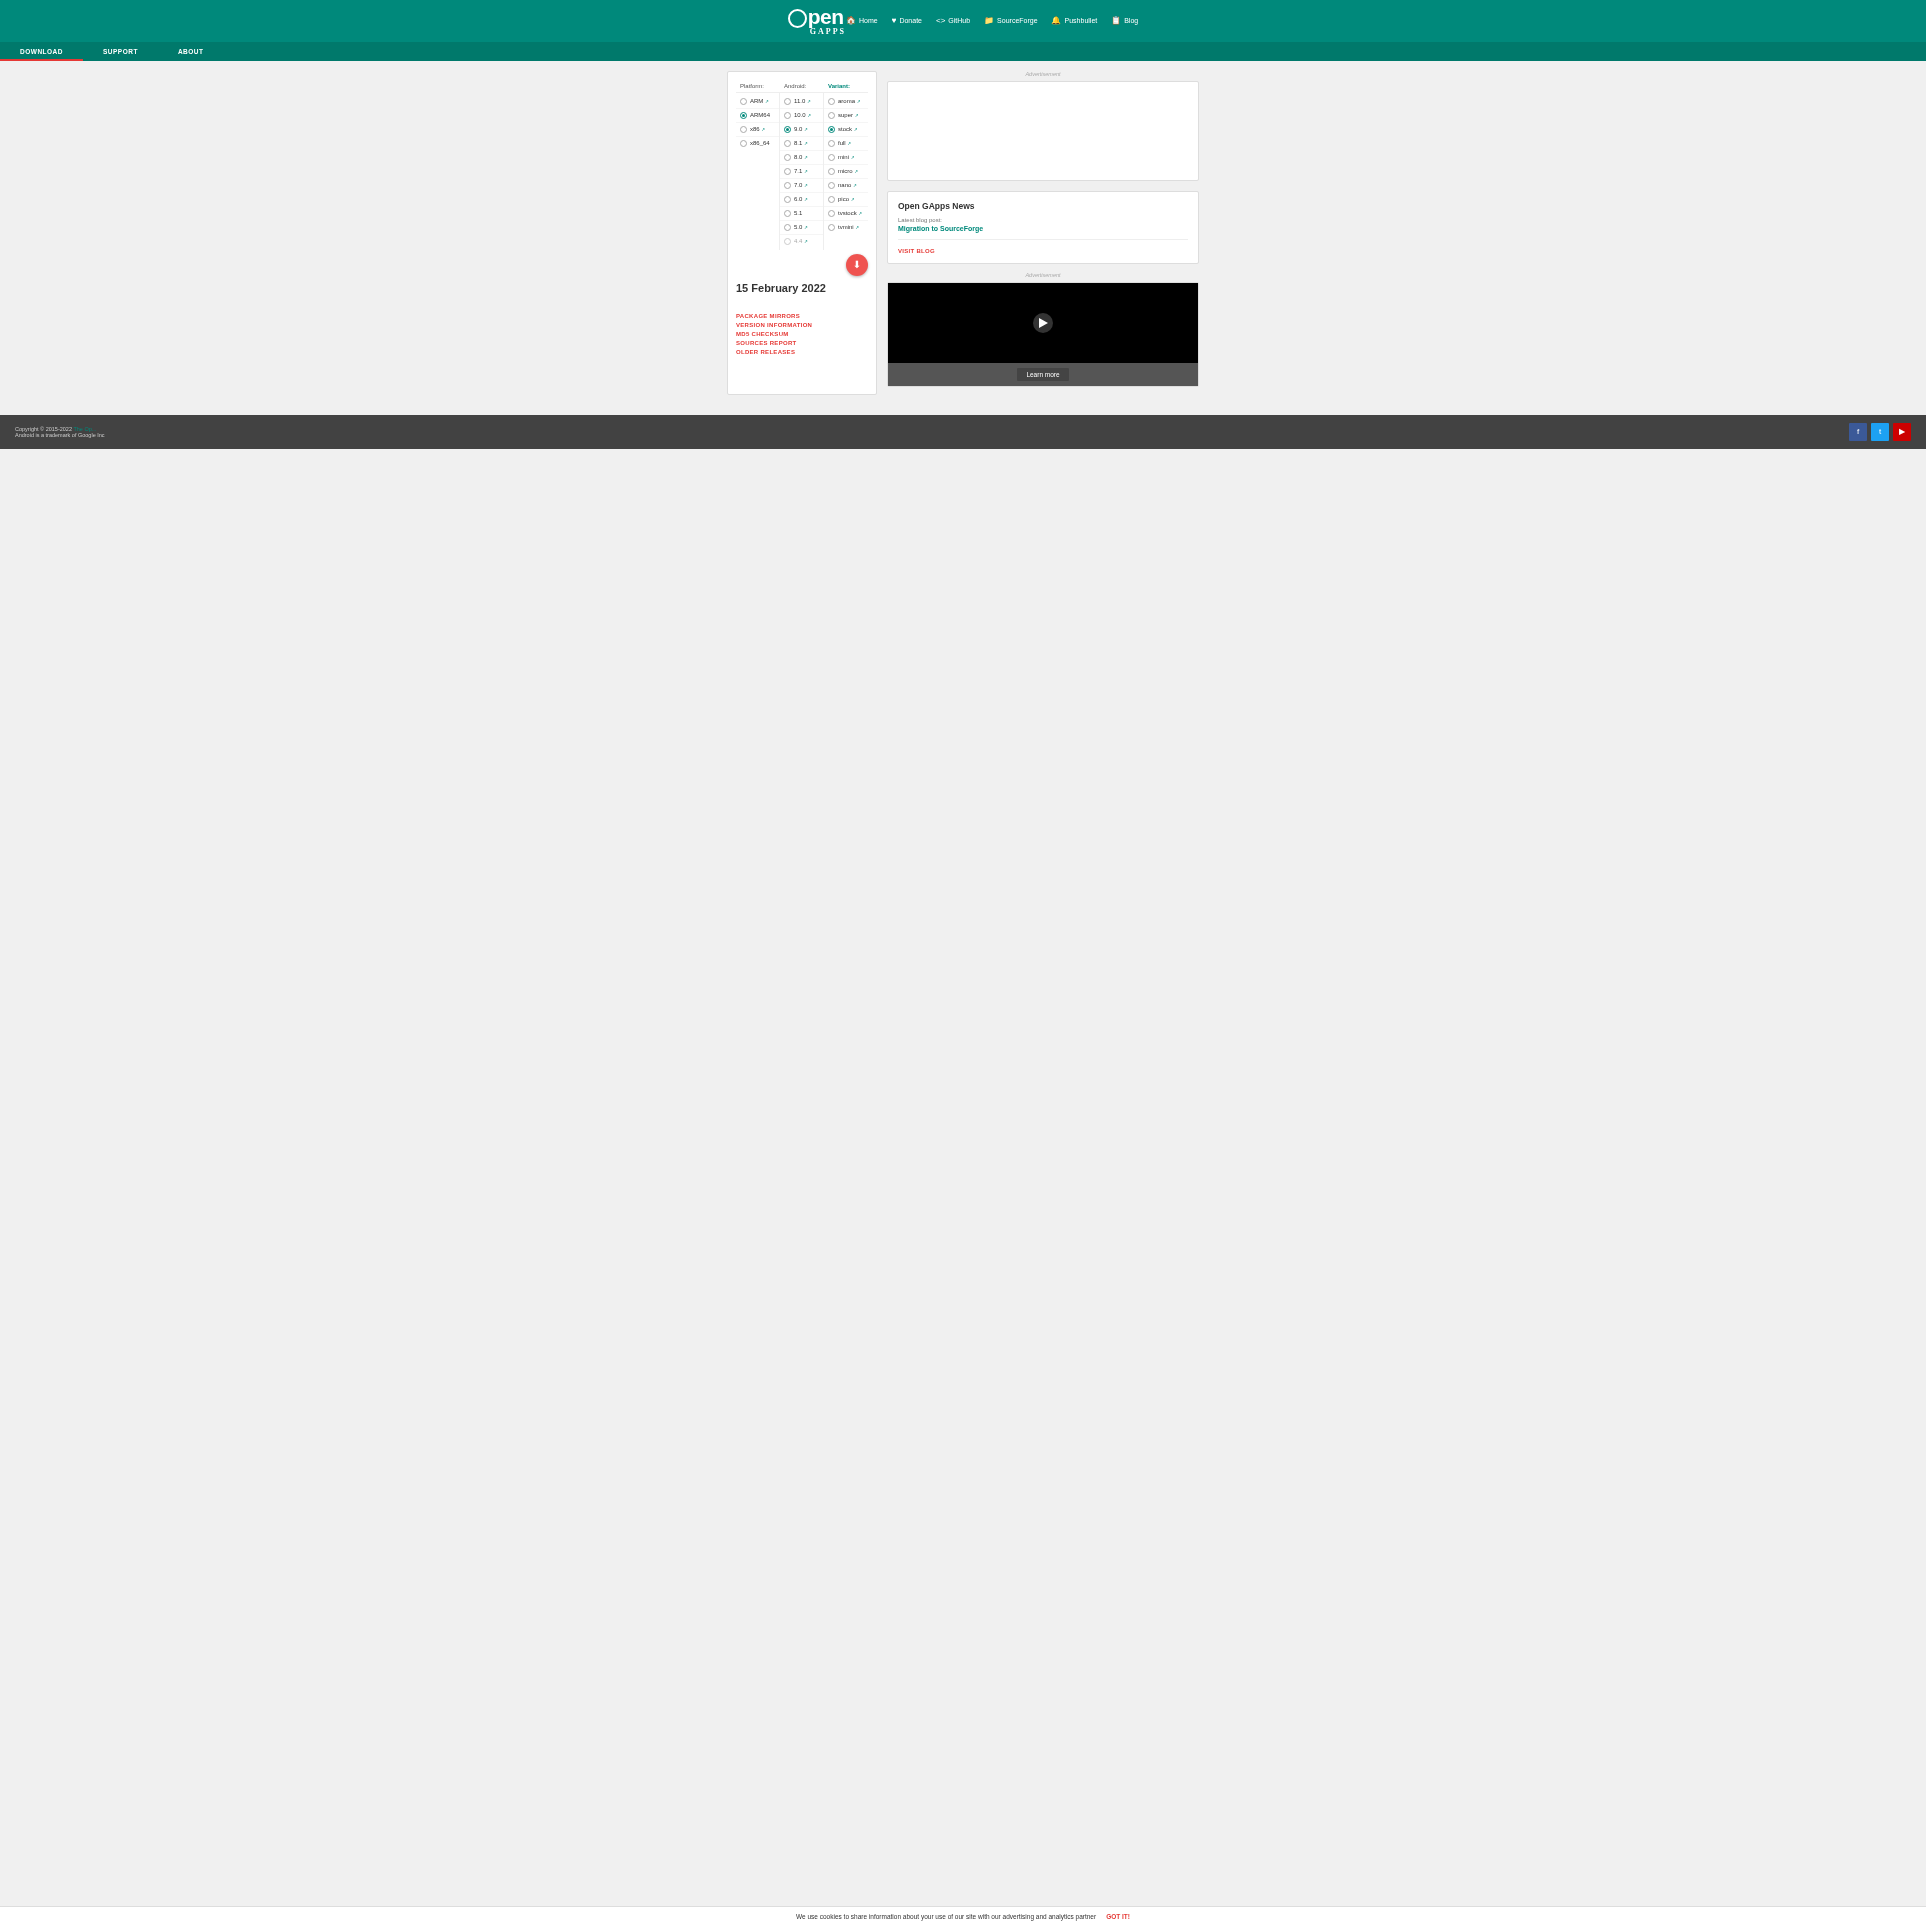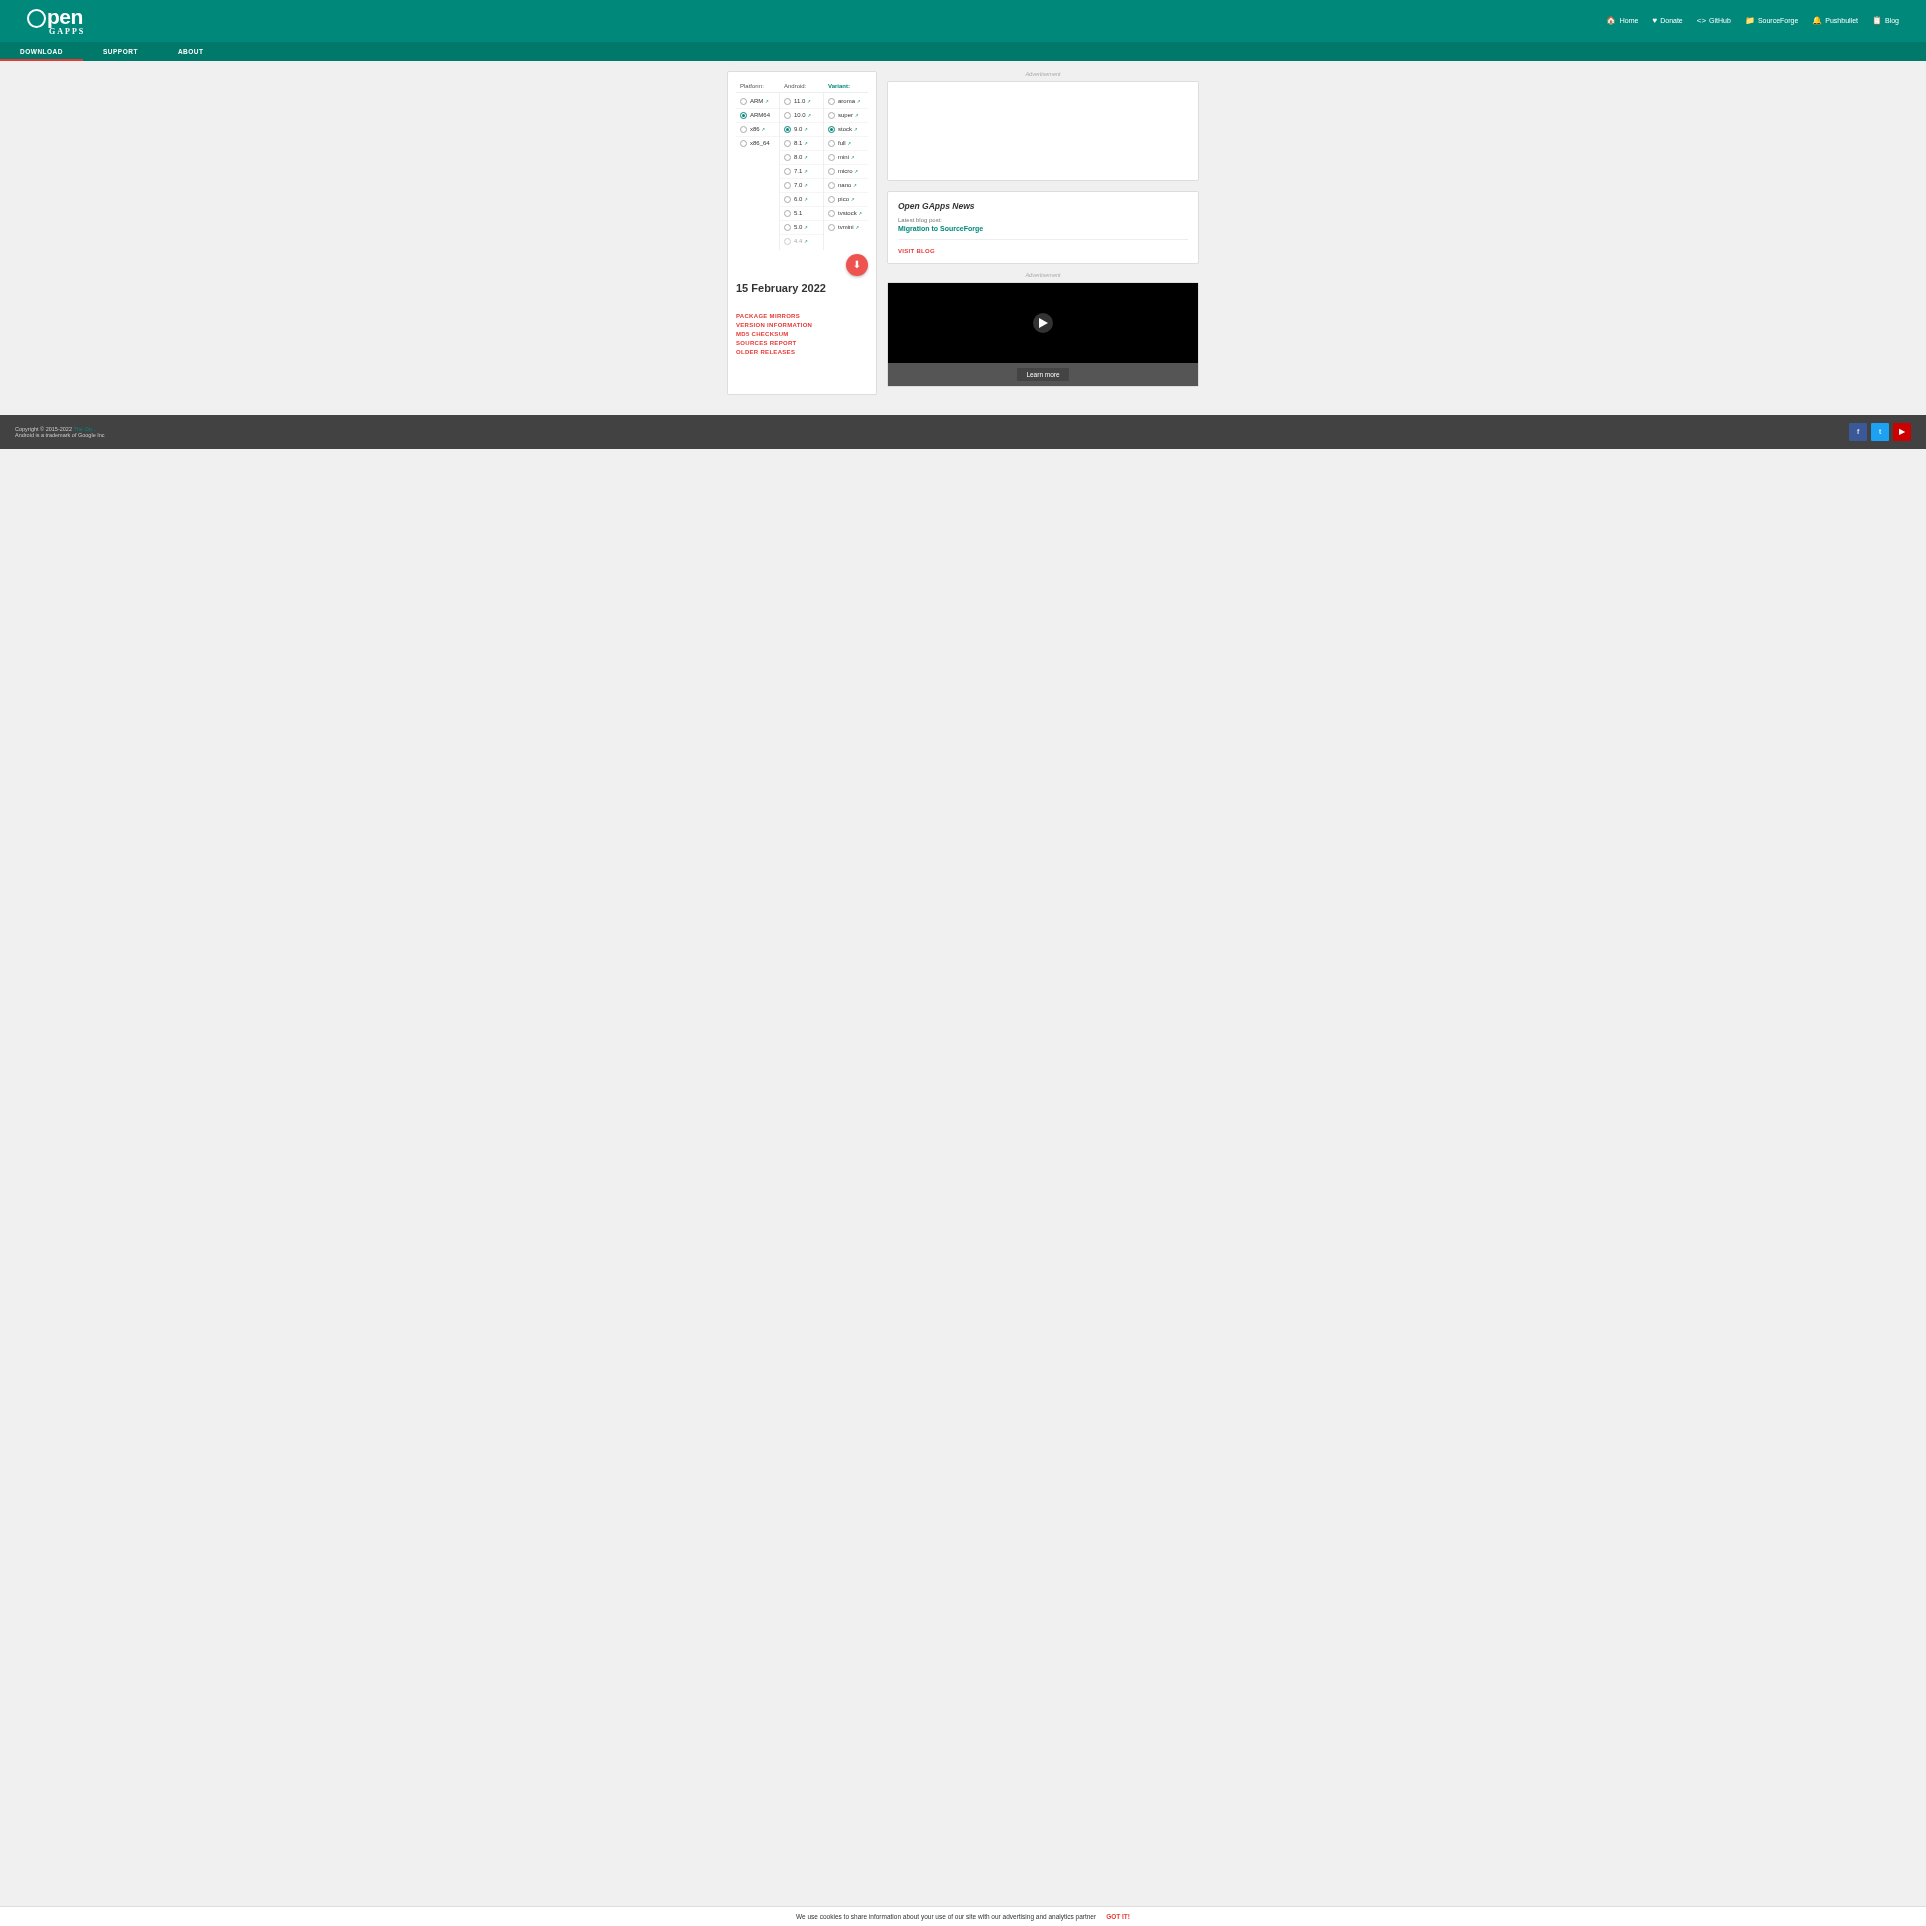--- a/index.html
+++ b/index.html
@@ -1,24 +1,24 @@
 <!DOCTYPE html>
 <html style="font-size:8px"><head>
   <meta charset="utf-8">
   <style>
     * { box-sizing: border-box; margin: 0; padding: 0; }
     body { font-family: Arial, sans-serif; background: #f0f0f0; font-size: 7px; }
 
     
     .header {
       background: #00897B;
-      padding: 6px 27px;
-      display: flex;
-      align-items: center;
-      justify-content: space-between;
+      padding: 6px 5px;
+      display: flex;
+      align-items: center;
+      justify-content: center;
     }
     .logo {
       display: flex;
       flex-direction: column;
       line-height: 1;
     }
     .logo-open {
       font-size: 21px;
       font-weight: bold;
       color: white;
@@ -214,21 +214,20 @@
       border: 0.5px solid #ddd;
       border-radius: 2px;
       padding: 9px 10px;
       margin-top: 10px;
     }
     .news-title {
       font-size: 8.5px;
       font-weight: bold;
       color: #333;
       margin-bottom: 6px;
-      font-style: italic;
     }
     .news-subtitle {
       font-size: 6px;
       color: #777;
       margin-bottom: 2px;
     }
     .news-link {
       font-size: 7px;
       color: #00897B;
       font-weight: bold;

